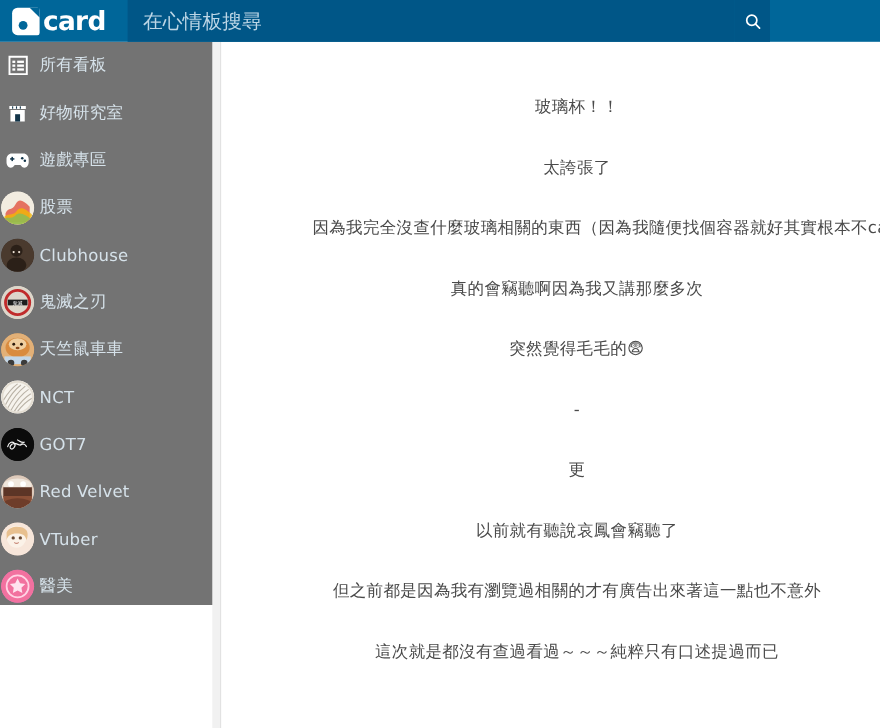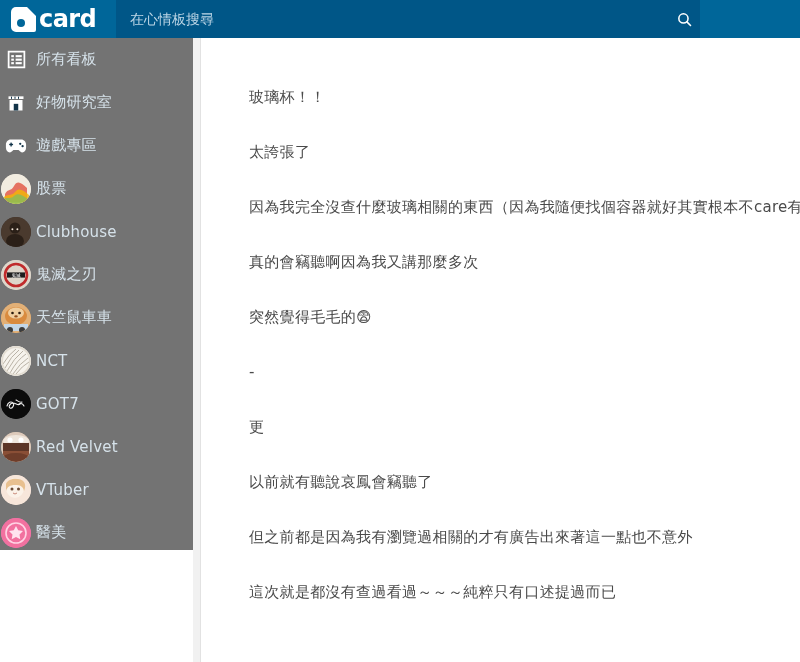--- a/index.html
+++ b/index.html
@@ -60,21 +60,21 @@
     position: absolute; left: 116px; top: 0;
     width: 584px; height: 38px;
     display: flex;
   }
   #search-input {
     flex: 1 1 auto;
     height: 38px;
     background: #005687;
     border: none; outline: none;
     color: #ffffff;
-    font-size: 14px;
+    font-size: 18px;
     padding: 0 14px;
     font-family: "DejaVu Sans", "Liberation Sans", sans-serif;
   }
   #search-input::placeholder { color: #bcd6e6; opacity: 1; }
   #search-btn {
     width: 32px; height: 38px;
     background: #005687;
     border: none; outline: none;
     display: flex; align-items: center; justify-content: center;
     cursor: pointer;
@@ -136,20 +136,21 @@
     padding: 46px 0 0 48px;
   }
   .para {
     color: #4a4a4a;
     font-size: 15px;
     line-height: 26px;
     margin-bottom: 29px;
     font-family: "DejaVu Sans", "Liberation Sans", sans-serif;
     white-space: nowrap;
     letter-spacing: 0.3px;
+    text-align: center;
   }
   .para.wrapped { white-space: normal; width: 740px; }
 </style>
 </head>
 <body>
 
 <div id="app">
 
   <div id="header">
 

